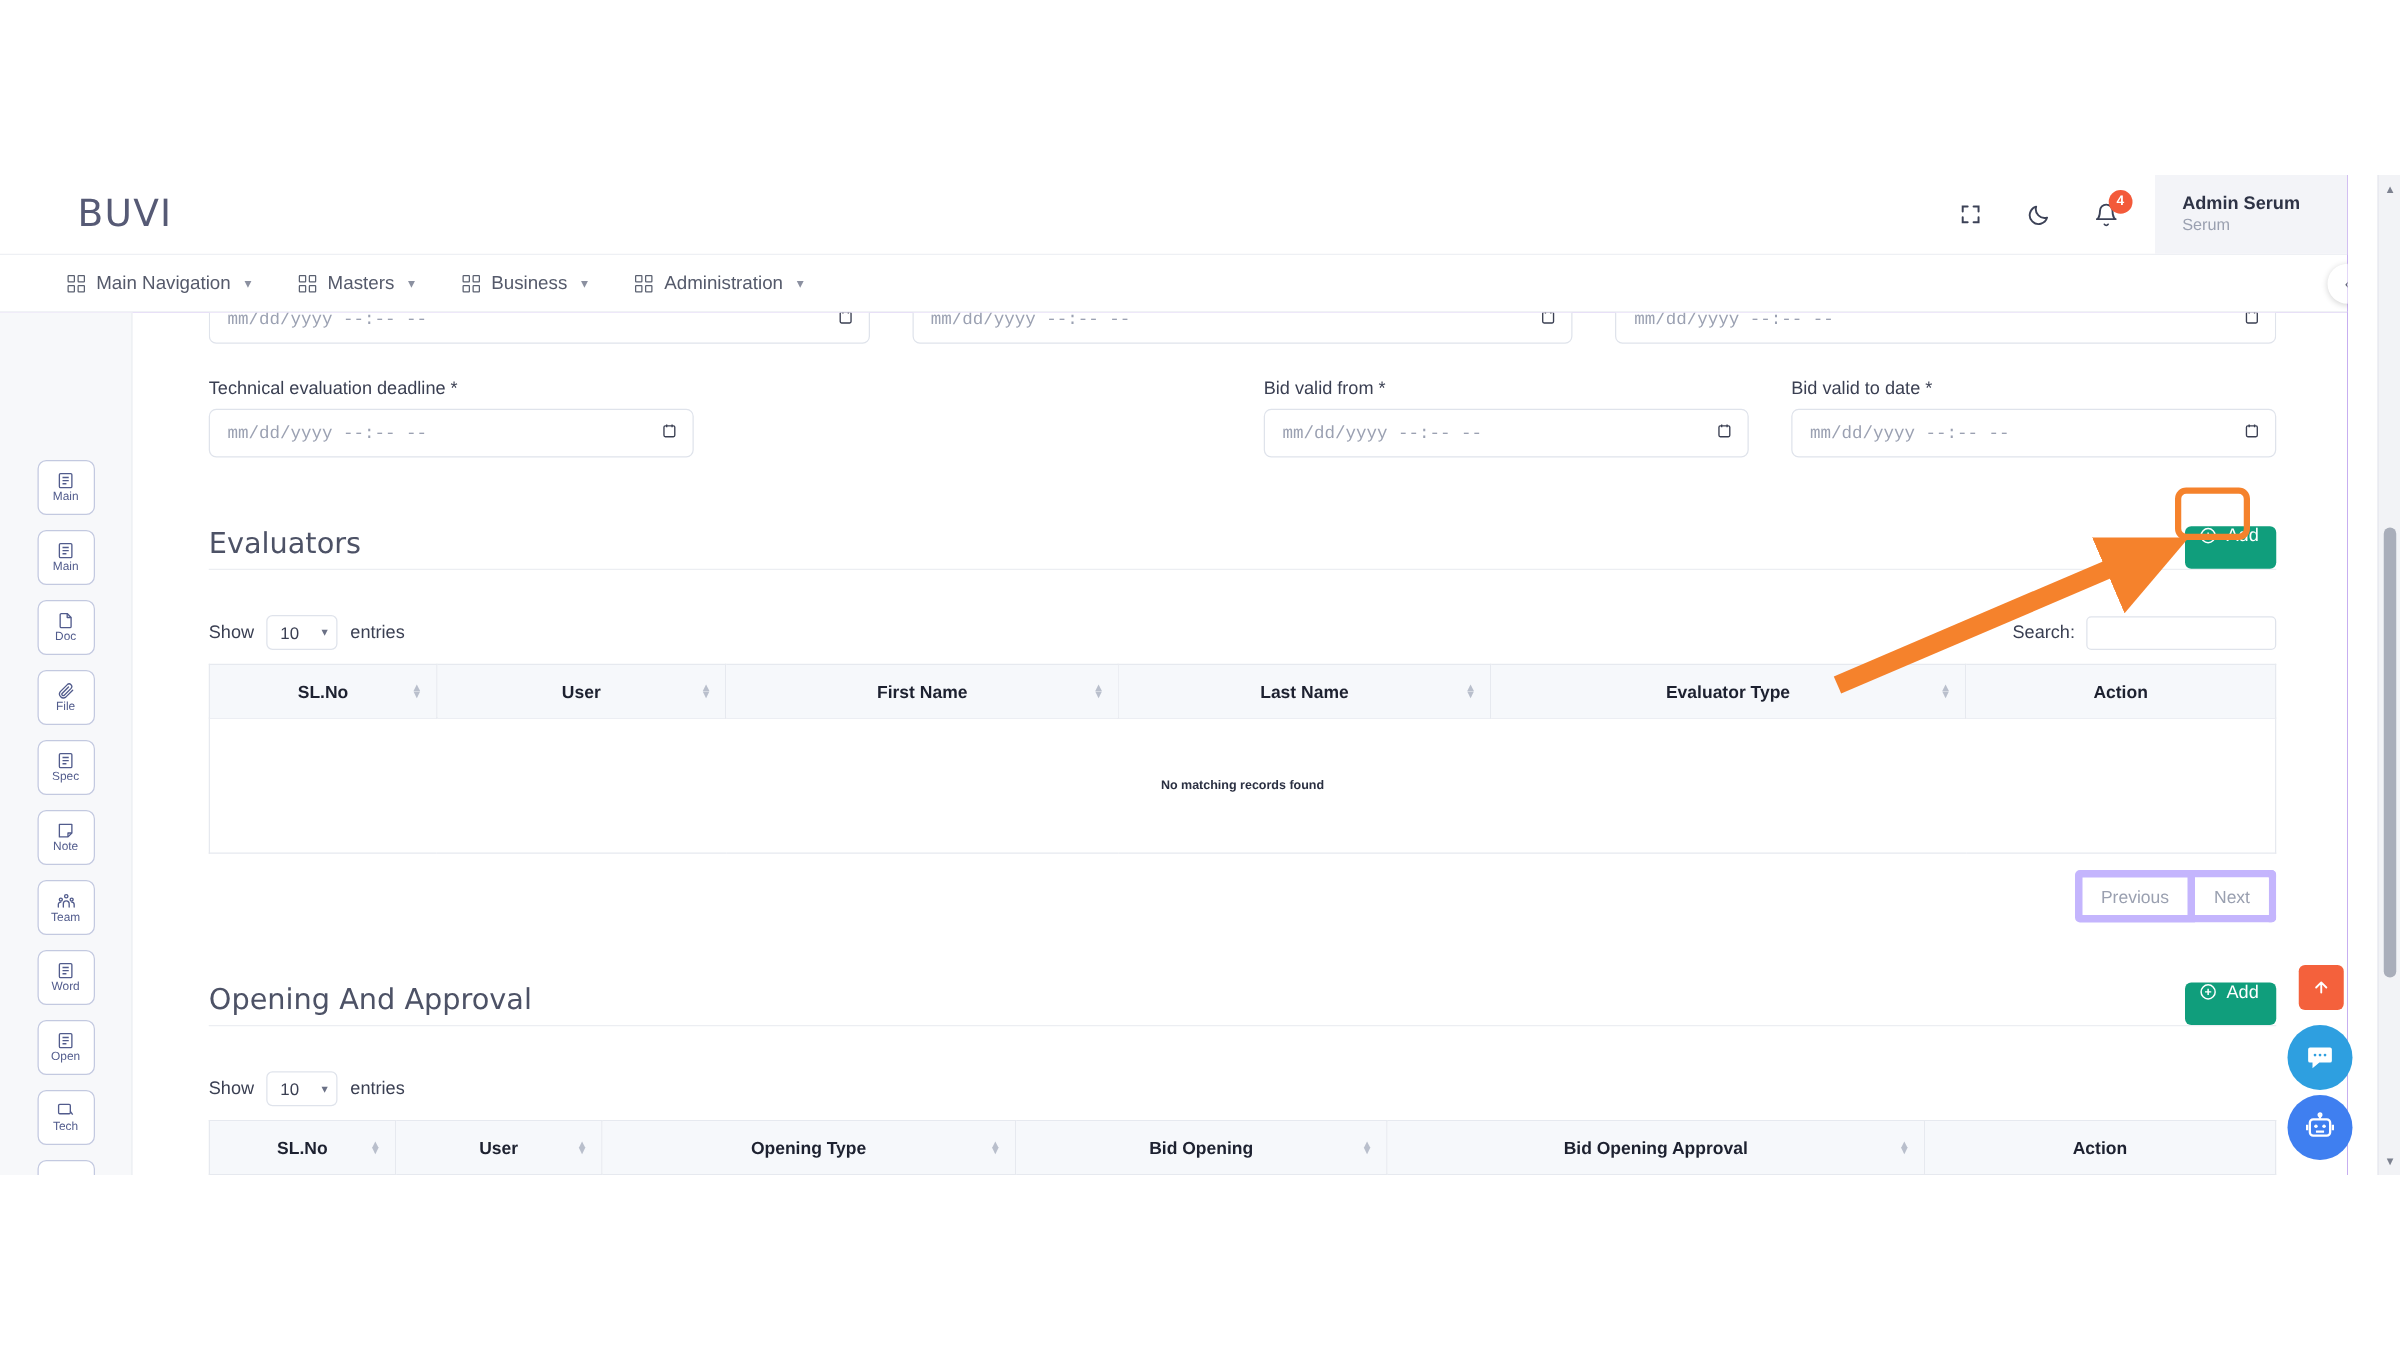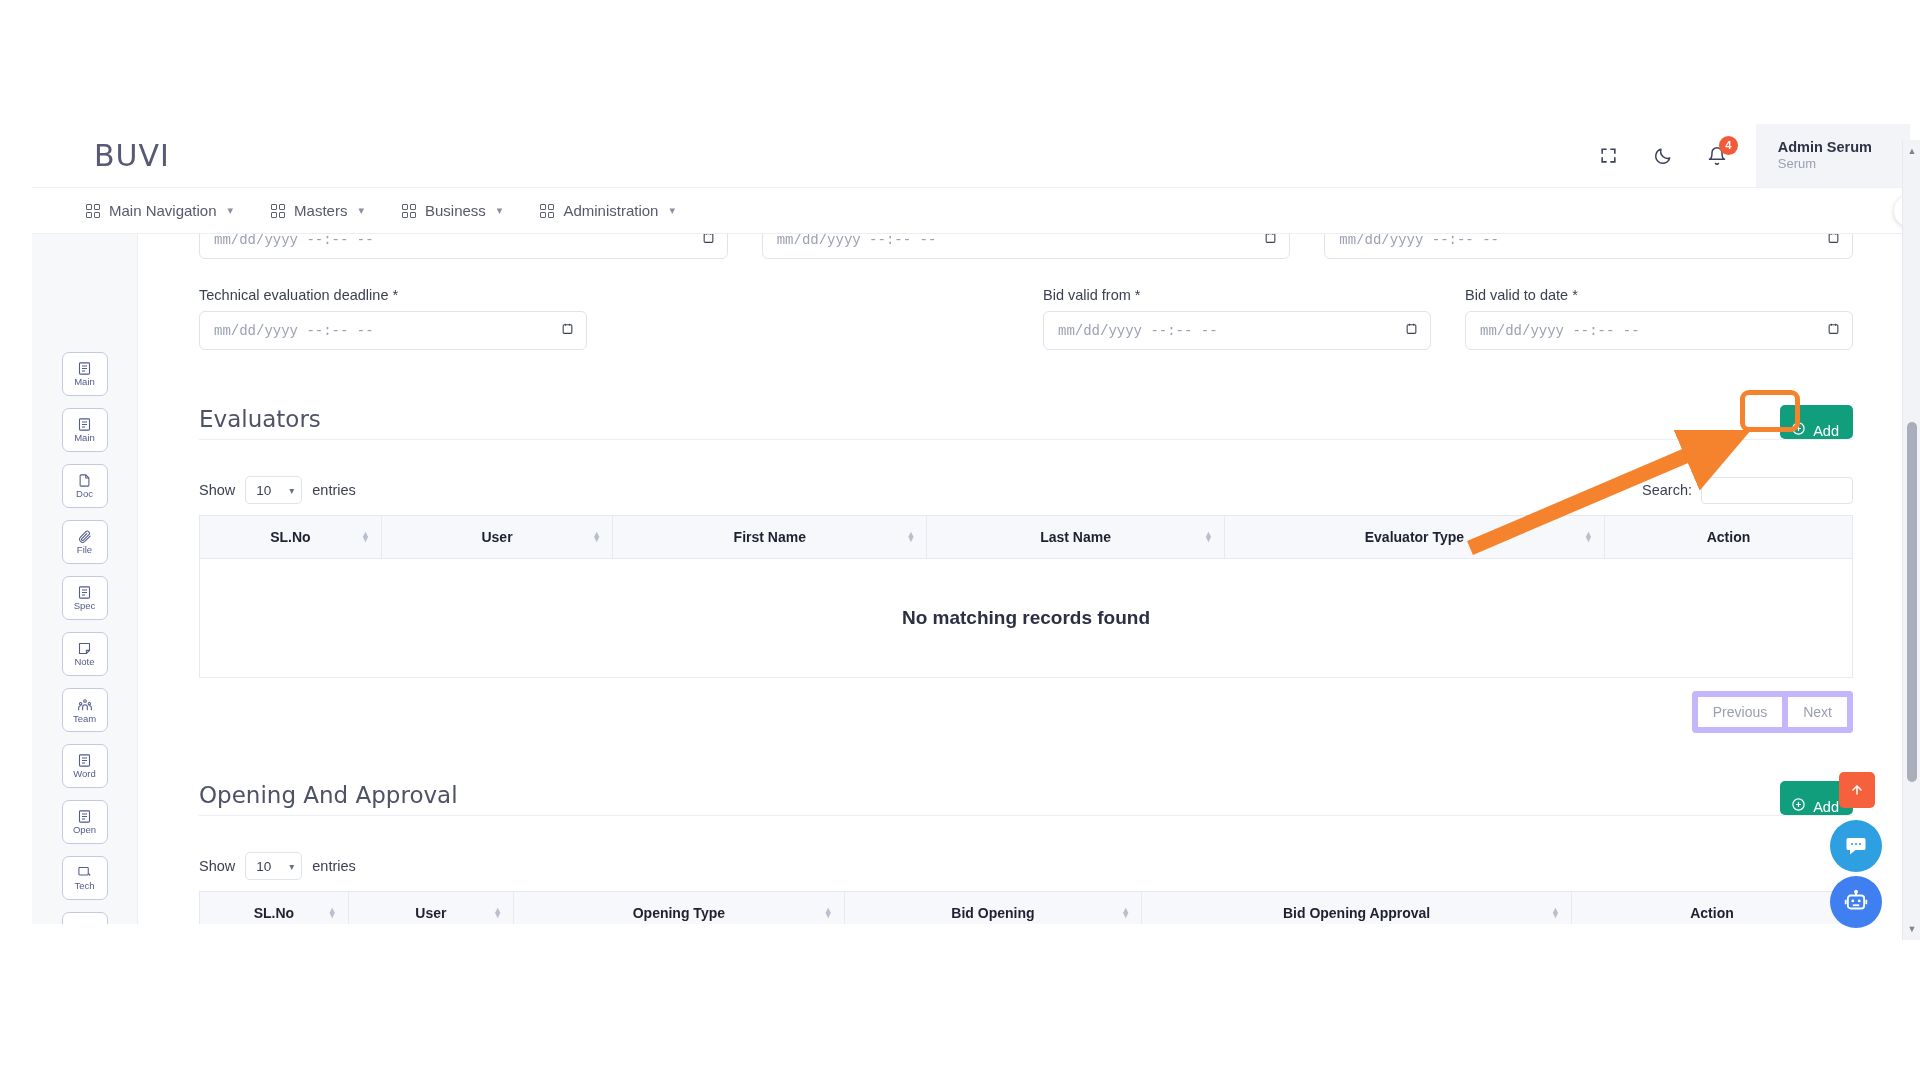--- a/index.html
+++ b/index.html
@@ -11,25 +11,24 @@
   }
   #root {
     position: relative;
     width: 1920px; height: 1080px;
     background: #ffffff;
   }
 
   
   .app-window {
     position: absolute;
-    left: 0; top: 124px;
+    left: 0; top: 140px;
     width: 1878px; height: 800px;
     background: #6d28d9;
     overflow: hidden;
-    margin-left: 32px;
   }
 
   
   .header {
     position: relative;
     height: 64px;
     background: #ffffff;
     display: flex;
     align-items: center;
     border-bottom: 1px solid #eef0f4;
@@ -207,21 +206,21 @@
     display: flex; align-items: center; justify-content: space-between;
   }
   .btn-add {
     background: #109e7c;
     color: #fff;
     border: none;
     border-radius: 5px;
     height: 34px;
     padding: 0 14px 0 11px;
     font-size: 14.5px;
-    display: flex; align-items: flex-end; gap: 7px;
+    display: flex; align-items: flex-start; gap: 7px;
     cursor: pointer;
     font-family: "Liberation Sans", sans-serif;
   }
 
   
   .tbl-controls {
     display: flex; align-items: center; justify-content: space-between;
     margin-top: 36px;
   }
   .show-entries { display: flex; align-items: center; gap: 10px; font-size: 14.5px; color: #3a3f52; }
@@ -260,21 +259,21 @@
     white-space: nowrap;
     cursor: pointer;
   }
   table.dt th .sorter {
     position: absolute; right: 11px; top: 50%; transform: translateY(-50%);
     display: flex; flex-direction: column; line-height: 5px;
     color: #b9bfcc; font-size: 9px;
   }
   table.dt td {
     border: 1px solid #e6e9ef;
-    font-size: 19px;
+    font-size: 10px;
     color: #2b3042;
     font-weight: 700;
     text-align: center;
     padding: 48px 10px;
     background: #fff;
   }
   .paging {
     display: flex; justify-content: flex-end; margin-top: 13px;
   }
   .pg-group { display: flex; }

